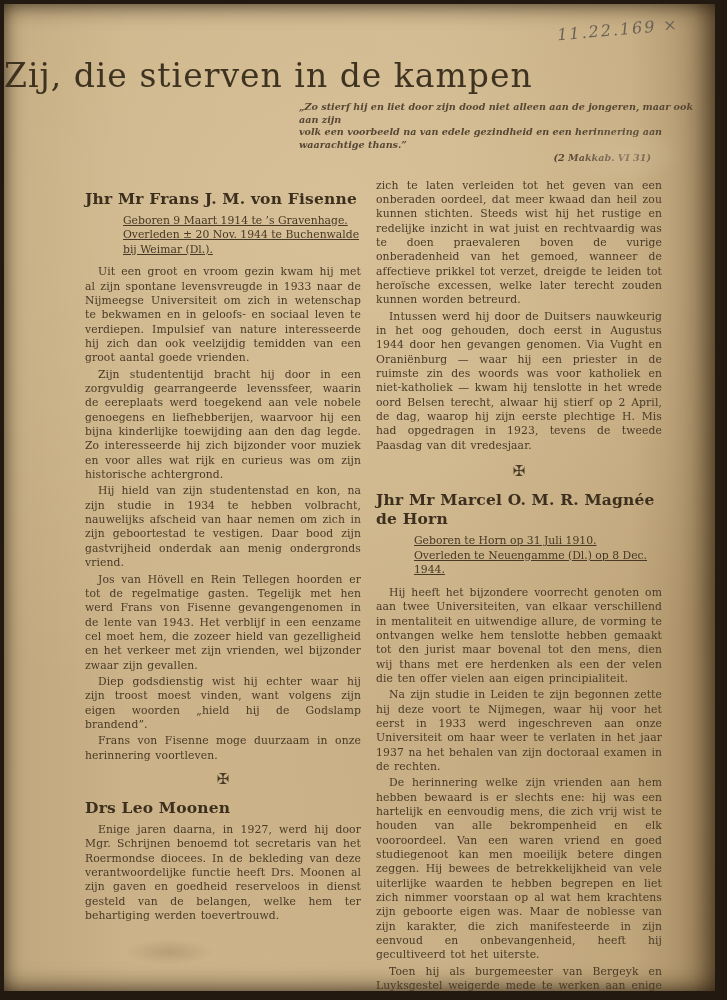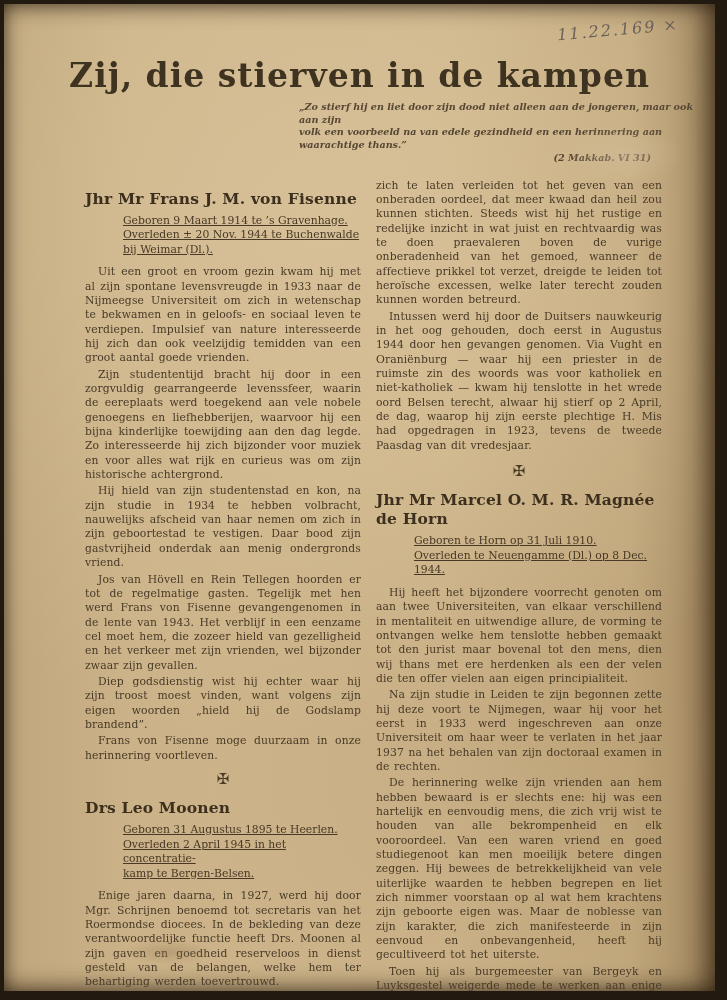--- a/index.html
+++ b/index.html
@@ -28,22 +28,22 @@
   .stain2{position:absolute;left:560px;top:120px;width:120px;height:60px;border-radius:50%;
     background:radial-gradient(ellipse at center, rgba(210,190,155,.5), rgba(210,190,155,0) 70%);}
 
   .annotation{
     position:absolute;top:16px;right:36px;
     font-style:italic;color:#6a6157;font-size:16px;letter-spacing:2px;
     transform:rotate(-5deg);
     font-family:"DejaVu Serif","Liberation Serif",serif;
   }
   .title{
-    margin:52px 0 6px 0;text-align:center;
-    font-size:33px;font-weight:bold;color:#3e3320;
+    margin:52px 0 6px 0;
+    font-size:33px;font-weight:normal;color:#3e3320;
     letter-spacing:1px;
   }
   .epigraph{
     width:400px;margin:4px 16px 0 auto;
     font-style:italic;font-size:9.6px;line-height:12.5px;color:#564734;font-weight:bold;
   }
   .epigraph .src{text-align:right;margin-top:1px;padding-right:48px;}
 
   .columns{
     display:flex;gap:15px;
@@ -102,23 +102,20 @@
       <p class="para">Uit een groot en vroom gezin kwam hij met al zijn spontane levensvreugde in 1933 naar de Nijmeegse Universiteit om zich in wetenschap te bekwamen en in geloofs- en sociaal leven te verdiepen. Impulsief van nature interesseerde hij zich dan ook veelzijdig temidden van een groot aantal goede vrienden.</p>
       <p class="para">Zijn studententijd bracht hij door in een zorgvuldig gearrangeerde levenssfeer, waarin de eereplaats werd toegekend aan vele nobele genoegens en liefhebberijen, waarvoor hij een bijna kinderlijke toewijding aan den dag legde. Zo interesseerde hij zich bijzonder voor muziek en voor alles wat rijk en curieus was om zijn historische achtergrond.</p>
       <p class="para">Hij hield van zijn studentenstad en kon, na zijn studie in 1934 te hebben volbracht, nauwelijks afscheid van haar nemen om zich in zijn geboortestad te vestigen. Daar bood zijn gastvrijheid onderdak aan menig ondergronds vriend.</p>
       <p class="para">Jos van Hövell en Rein Tellegen hoorden er tot de regelmatige gasten. Tegelijk met hen werd Frans von Fisenne gevangengenomen in de lente van 1943. Het verblijf in een eenzame cel moet hem, die zozeer hield van gezelligheid en het verkeer met zijn vrienden, wel bijzonder zwaar zijn gevallen.</p>
       <p class="para">Diep godsdienstig wist hij echter waar hij zijn troost moest vinden, want volgens zijn eigen woorden „hield hij de Godslamp brandend”.</p>
       <p class="para">Frans von Fisenne moge duurzaam in onze herinnering voortleven.</p>
 
       <div class="cross">✠</div>
 
       <div class="sec-heading">Drs Leo Moonen</div>
-      <div class="vitals">Geboren 31 Augustus 1895 te Heerlen.
-Overleden 2 April 1945 in het concentratie-
-kamp te Bergen-Belsen.</div>
       <p class="para">Enige jaren daarna, in 1927, werd hij door Mgr. Schrijnen benoemd tot secretaris van het Roermondse diocees. In de bekleding van deze verantwoordelijke functie heeft Drs. Moonen al zijn gaven en goedheid reserveloos in dienst gesteld van de belangen, welke hem ter behartiging werden toevertrouwd.</p>
 
     </div>
 
     <div class="col right">
       <p class="para" style="text-indent:0;">zich te laten verleiden tot het geven van een onberaden oordeel, dat meer kwaad dan heil zou kunnen stichten. Steeds wist hij het rustige en redelijke inzicht in wat juist en rechtvaardig was te doen praevaleren boven de vurige onberadenheid van het gemoed, wanneer de affectieve prikkel tot verzet, dreigde te leiden tot heroïsche excessen, welke later terecht zouden kunnen worden betreurd.</p>
       <p class="para">Intussen werd hij door de Duitsers nauwkeurig in het oog gehouden, doch eerst in Augustus 1944 door hen gevangen genomen. Via Vught en Oraniënburg — waar hij een priester in de ruimste zin des woords was voor katholiek en niet-katholiek — kwam hij tenslotte in het wrede oord Belsen terecht, alwaar hij stierf op 2 April, de dag, waarop hij zijn eerste plechtige H. Mis had opgedragen in 1923, tevens de tweede Paasdag van dit vredesjaar.</p>
 
       <div class="cross mid">✠</div>
 

